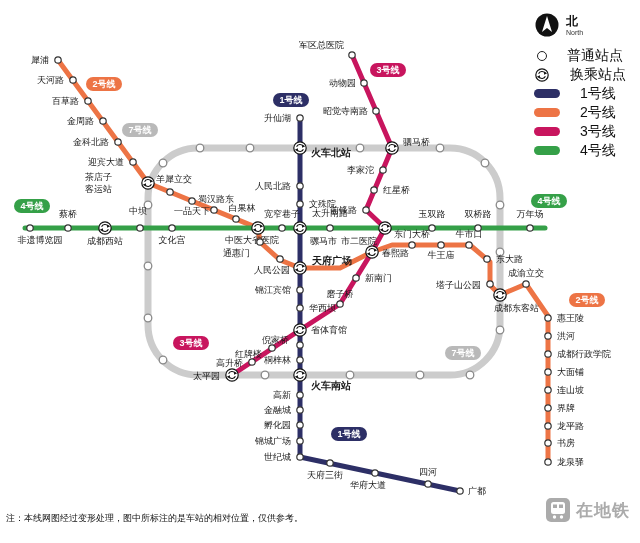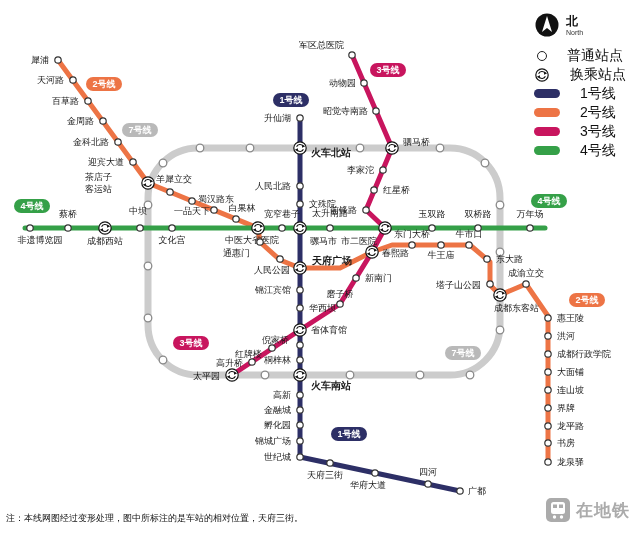--- a/index.html
+++ b/index.html
@@ -273,21 +273,21 @@
           <span class="lgp" style="background: rgb(200, 21, 94);"></span>
           <span class="lab">3号线</span>
         </div>
         <div class="lg-row">
           <span class="lgp" style="background: rgb(53, 160, 72);"></span>
           <span class="lab">4号线</span>
         </div>
       </div>
   </div>
 
-  <div class="note">注：本线网图经过变形处理，图中所标注的是车站的相对位置，天府三街。</div>
+  <div class="note">注：本线网图经过变形处理，图中所标注的是车站的相对位置，仅供参考。</div>
 
   <div class="wm">
     <svg width="24" height="24">
       <rect width="24" height="24" rx="5" fill="#ababab"></rect>
       <rect x="5" y="4" width="14" height="12" rx="2.5" fill="#ffffff"></rect>
       <rect x="7" y="6.5" width="4" height="3.5" fill="#ababab"></rect>
       <rect x="13" y="6.5" width="4" height="3.5" fill="#ababab"></rect>
       <circle cx="8.5" cy="19" r="1.7" fill="#ffffff"></circle>
       <circle cx="15.5" cy="19" r="1.7" fill="#ffffff"></circle>
     </svg>

